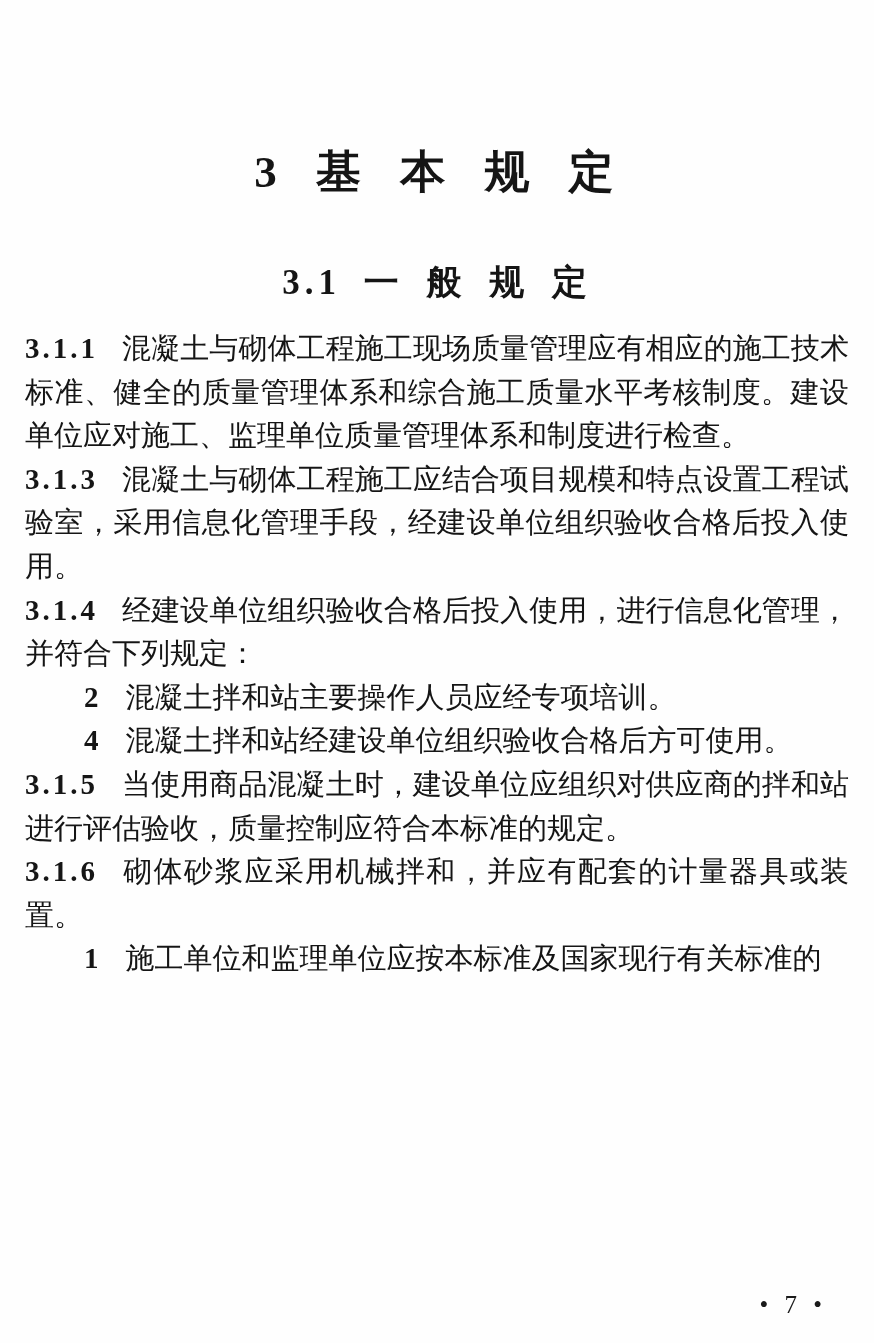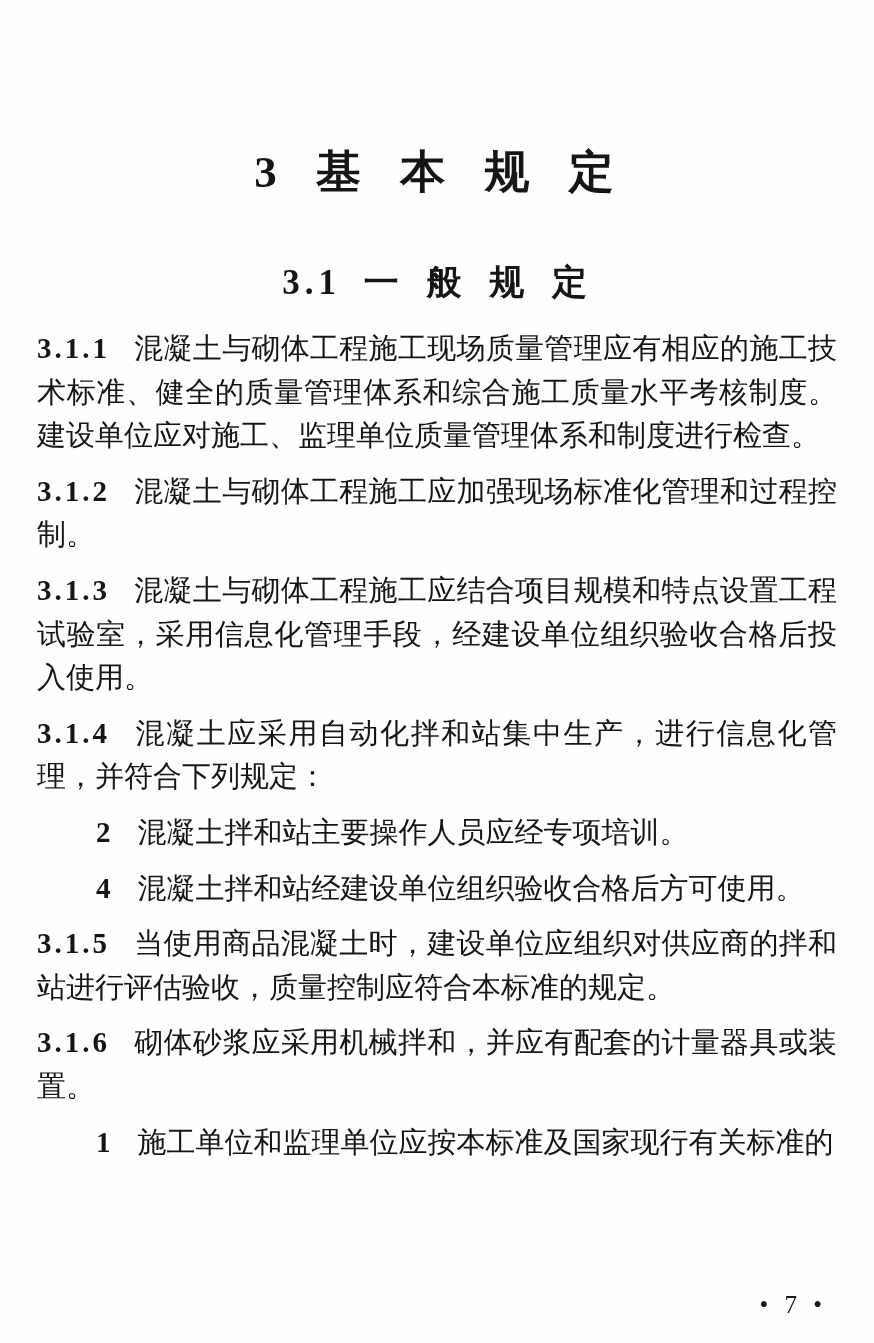--- a/index.html
+++ b/index.html
@@ -38,21 +38,21 @@
     word-spacing: 9px;
     white-space: nowrap;
   }
   .body-text {
     margin-top: 27px;
     font-size: 29px;
     line-height: 43.6px;
     text-align: justify;
   }
   .para {
-    margin: 12px;
+    margin: 0;
     padding: 0;
   }
   .para.sub-item {
     text-indent: 59px;
   }
   .num {
     font-weight: 700;
     letter-spacing: 3px;
     margin-right: 24px;
   }
@@ -69,23 +69,22 @@
 </head>
 <body>
 
 <div class="page">
   <h1 class="chapter-title">3 基 本 规 定</h1>
 
   <h2 class="section-title">3.1 一 般 规 定</h2>
 
   <div class="body-text" id="paragraphs">
       <p class="para"><span class="num">3.1.1</span><span>混凝土与砌体工程施工现场质量管理应有相应的施工技术标准、健全的质量管理体系和综合施工质量水平考核制度。建设单位应对施工、监理单位质量管理体系和制度进行检查。</span></p>
-      <p class="para"><span class="num">3.1.2</span><span>混凝土与砌体工程施工应加强现场标准化管理和过程控制。</span></p>
       <p class="para"><span class="num">3.1.3</span><span>混凝土与砌体工程施工应结合项目规模和特点设置工程试验室，采用信息化管理手段，经建设单位组织验收合格后投入使用。</span></p>
-      <p class="para"><span class="num">3.1.4</span><span>混凝土应采用自动化拌和站集中生产，进行信息化管理，并符合下列规定：</span></p>
+      <p class="para"><span class="num">3.1.4</span><span>经建设单位组织验收合格后投入使用，进行信息化管理，并符合下列规定：</span></p>
       <p class="para sub-item"><span class="num">2</span><span>混凝土拌和站主要操作人员应经专项培训。</span></p>
       <p class="para sub-item"><span class="num">4</span><span>混凝土拌和站经建设单位组织验收合格后方可使用。</span></p>
       <p class="para"><span class="num">3.1.5</span><span>当使用商品混凝土时，建设单位应组织对供应商的拌和站进行评估验收，质量控制应符合本标准的规定。</span></p>
       <p class="para"><span class="num">3.1.6</span><span>砌体砂浆应采用机械拌和，并应有配套的计量器具或装置。</span></p>
       <p class="para sub-item"><span class="num">1</span><span>施工单位和监理单位应按本标准及国家现行有关标准的</span></p>
     </div>
 
   <div class="page-number">• 7 •</div>
 </div>
 

